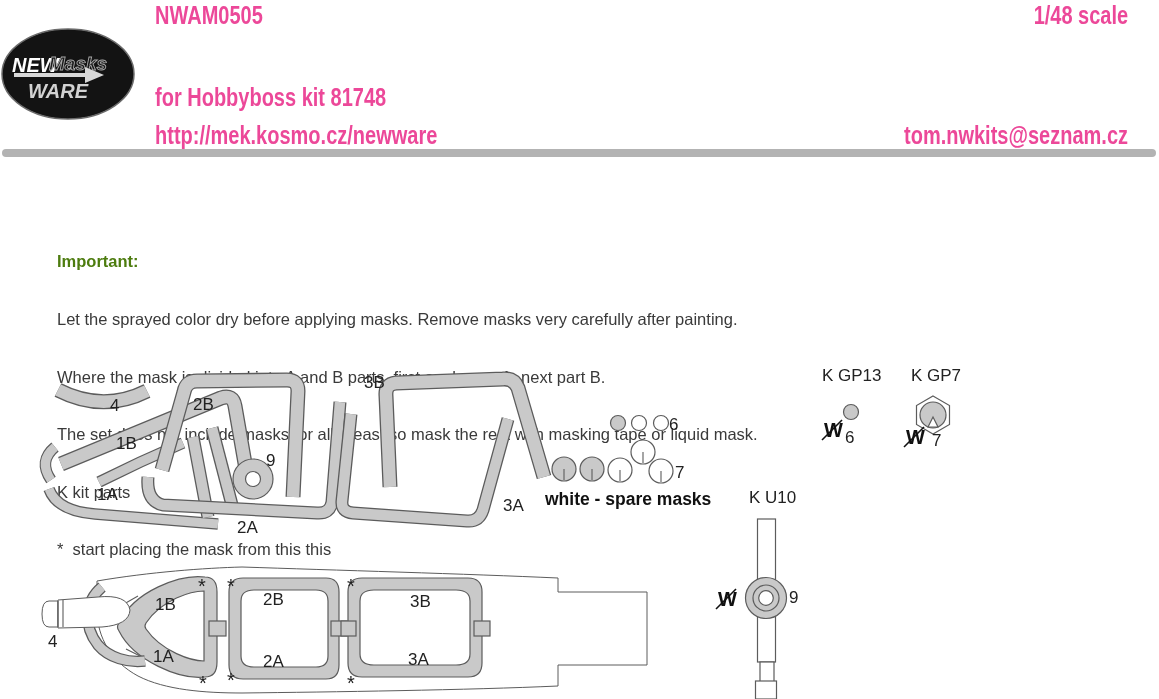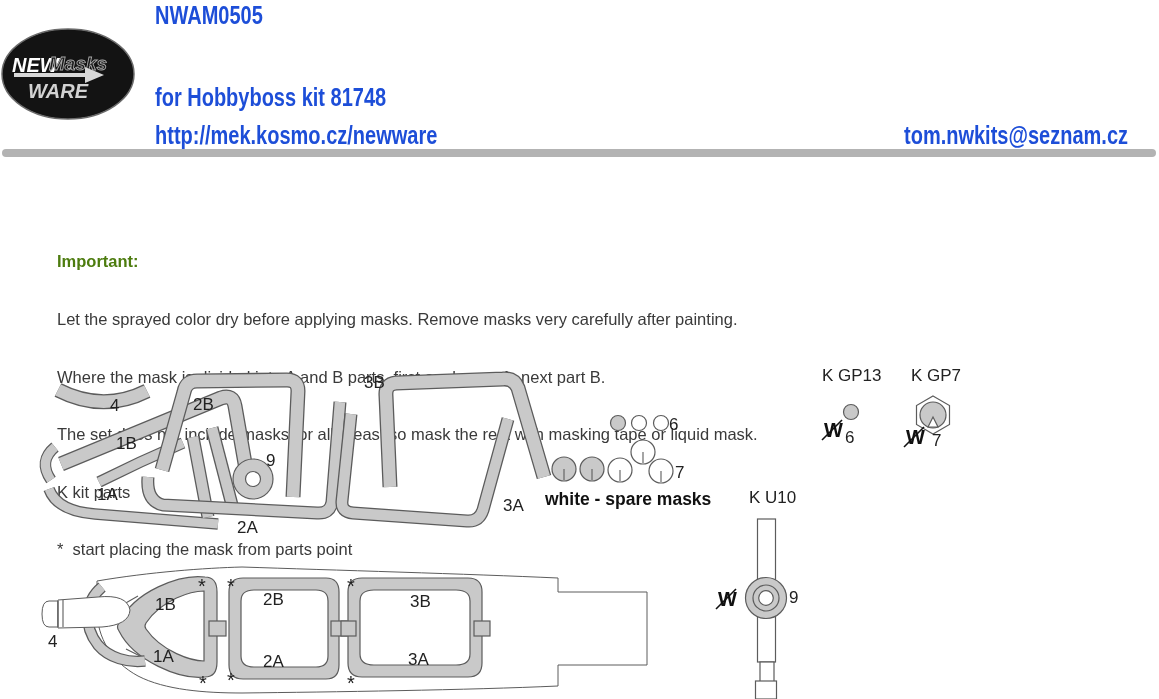--- a/index.html
+++ b/index.html
@@ -1,21 +1,21 @@
 <!DOCTYPE html>
 <html><head>
 <meta charset="utf-8">
 <style>
   html,body { margin:0; padding:0; background:#e8e8e8; }
   .page {
     position:relative; width:1159px; height:699px; background:#ffffff;
     font-family:"Liberation Sans", sans-serif; overflow:hidden;
   }
   
-  .hd { position:absolute; font-weight:bold; font-size:25px; color:#1d4ed8; white-space:pre; }
+  .hd { position:absolute; font-weight:bold; font-size:25px; color:#ec4899; white-space:pre; }
   .cond  { display:inline-block; transform:scaleX(0.8); transform-origin:0 50%; }
   .cond-r{ display:inline-block; transform:scaleX(0.8); transform-origin:100% 50%; }
   .hd-r { right:31px; text-align:right; }
   .logo-svg { position:absolute; left:0px; top:27px; }
   .divider { position:absolute; top:149px; left:2px; right:3px; height:8px;
              background:#b3b3b3; border-radius:4px; }
   
   .instr { position:absolute; left:57px; top:214px; font-size:16.5px; color:#3a3a3a;
            line-height:19.2px; white-space:pre; }
   .instr .head { font-weight:bold; color:#4d7c0f; }
@@ -49,33 +49,34 @@
     <text x="12" y="45" font-size="20" font-style="italic" font-weight="bold" fill="#ffffff">NEW</text>
     <text x="49" y="43" font-size="19" font-style="italic" font-weight="bold" fill="#1a1a1a" stroke="#a8a8a8" stroke-width="0.9">Masks</text>
     <g>
       <rect x="14" y="46" width="74" height="4" fill="#d8d8d8"></rect>
       <polygon points="85,40 104,48 85,56" fill="#d8d8d8"></polygon>
     </g>
     <text x="28" y="71" font-size="20" font-style="italic" font-weight="bold" fill="#d2d2d2">WARE</text>
   </svg>
 
   <div class="hd" style="left:155px; top:1px;"><span class="cond">NWAM0505</span></div>
+  <div class="hd hd-r" style="top:1px;"><span class="cond-r">1/48 scale</span></div>
   <div class="hd" style="left:155px; top:83px;"><span class="cond">for Hobbyboss kit 81748</span></div>
   <div class="hd" style="left:155px; top:121px;"><span class="cond">http://mek.kosmo.cz/newware</span></div>
   <div class="hd hd-r" style="top:121px;"><span class="cond-r">tom.nwkits@seznam.cz</span></div>
 
   <div class="divider"></div>
 
   <div class="instr">
     <div class="head">Important:</div>
     <div>Let the sprayed color dry before applying masks. Remove masks very carefully after painting.</div>
     <div>Where the mask is divided into A and B parts, first apply part A, next part B.</div>
     <div>The set does not include masks for all areas, so mask the rest with masking tape or liquid mask.</div>
     <div>K kit parts</div>
-    <div>*  start placing the mask from parts point</div>
+    <div>*  start placing the mask from this this</div>
     <div><span>Placing wet masks on wet surface is recommended, except those marked by</span><span class="nowet">W</span></div>
   </div>
 
   <svg class="diagram" width="1159" height="699" viewBox="0 0 1159 699">
 
     <g>
       <path class="band" d="M58,390 Q103,413 147,391"></path>
         <path class="band-fill" d="M58,390 Q103,413 147,391"></path>
       <path class="band thin" d="M55,447 Q38,461 51,480"></path>
         <path class="band-fill thin" d="M55,447 Q38,461 51,480"></path>

